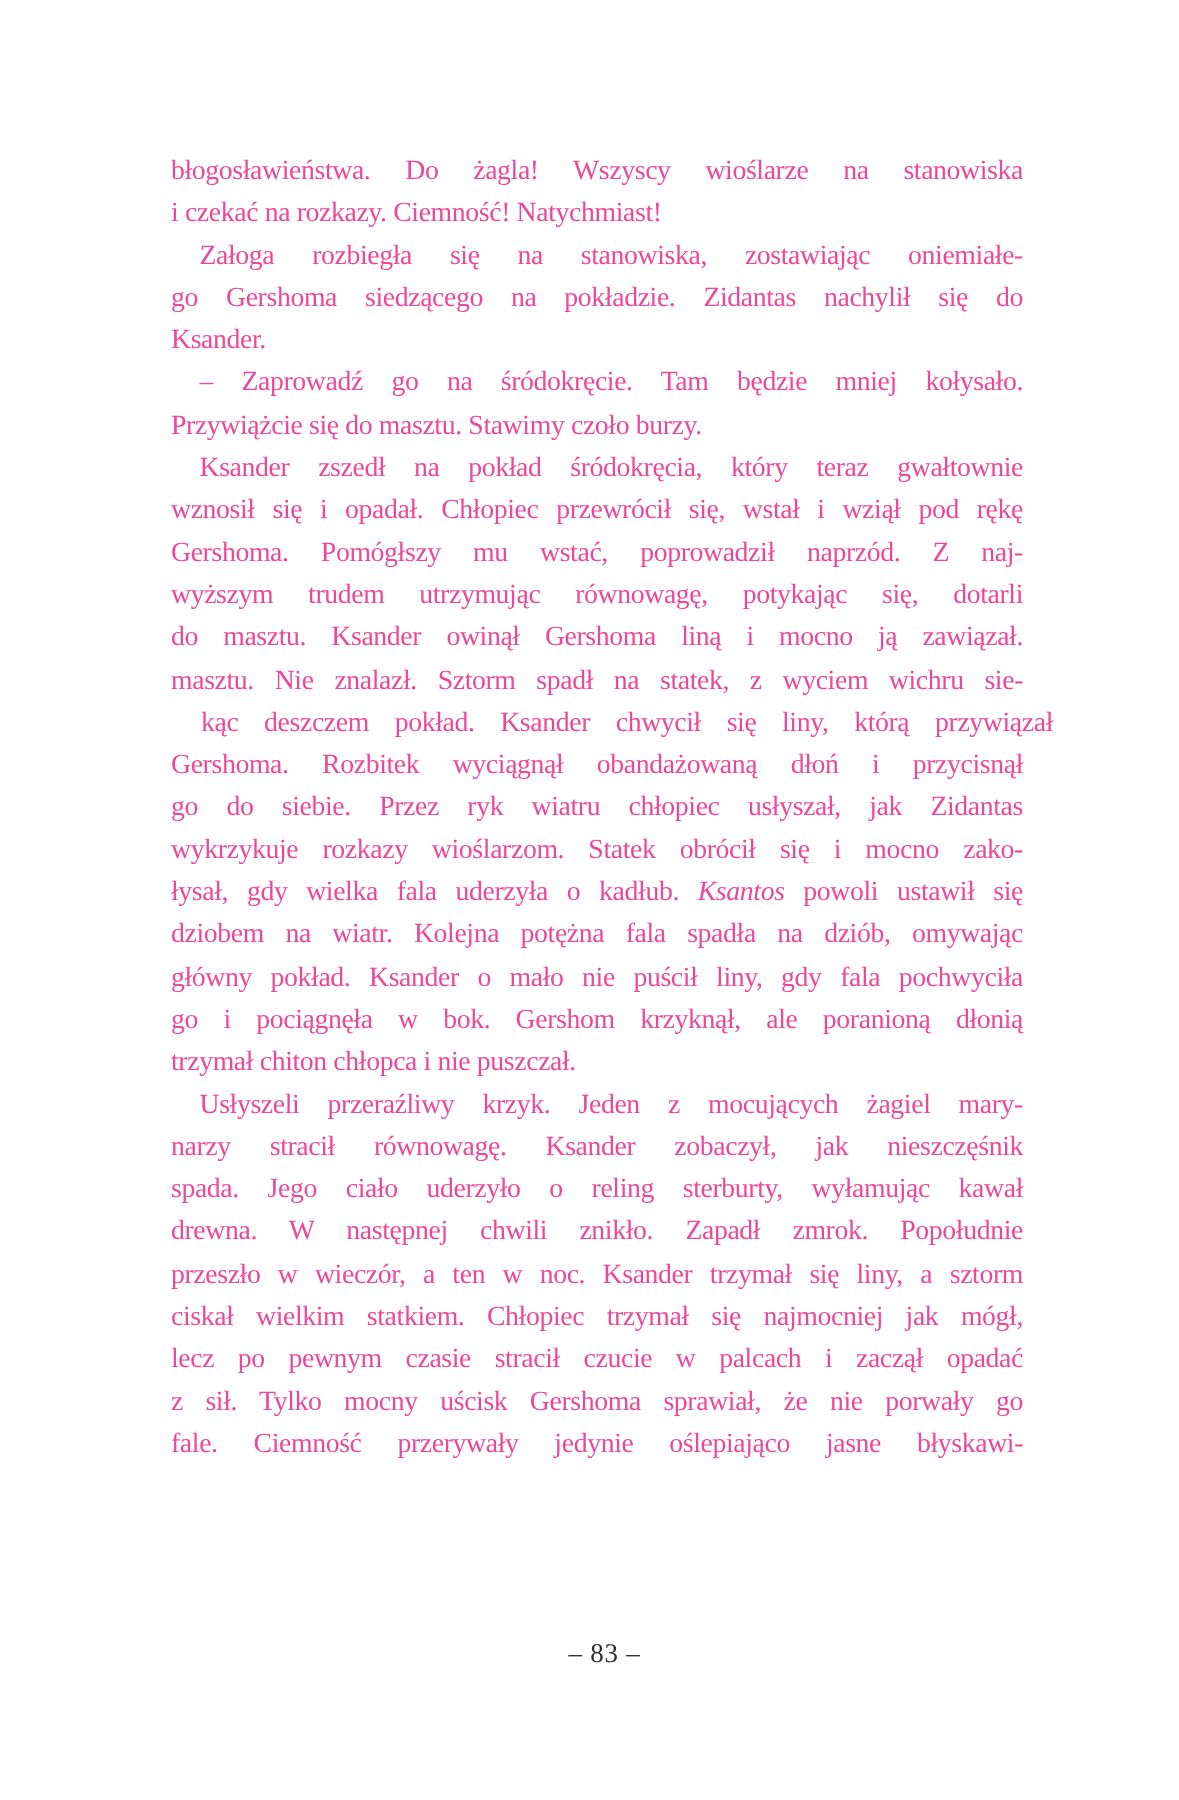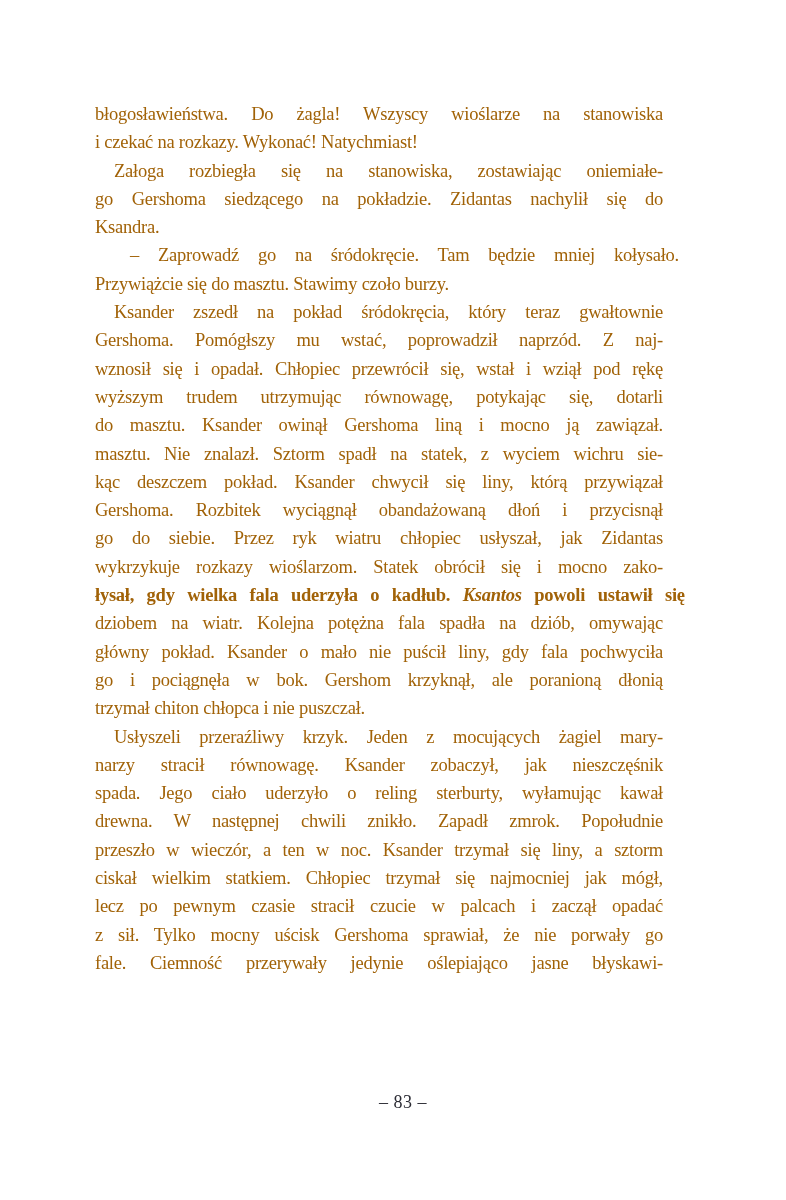--- a/index.html
+++ b/index.html
@@ -14,24 +14,24 @@
     overflow: hidden;
   }
   .book-page {
     position: relative;
     width: 786px;
     height: 1200px;
     background: #ffffff;
   }
   .text-block {
     position: absolute;
-    left: 95px;
+    left: 114px;
     top: 100px;
     width: 568px;
-    color: #a16207;
+    color: #ec4899;
   }
   .line {
     height: 28.3px;
     line-height: 28.3px;
     font-size: 18.5px;
     letter-spacing: -0.25px;
     white-space: nowrap;
     text-align: left;
   }
   .line.indent {
@@ -50,37 +50,37 @@
     letter-spacing: 0.5px;
     color: #2c2c34;
   }
 </style>
 </head>
 <body>
 
 <main class="book-page">
   <section class="text-block">
       <div class="line"><span class="line-inner" style="word-spacing: 18.8333px;"><span>błogosławieństwa. Do żagla! Wszyscy wioślarze na stanowiska</span></span></div>
-      <div class="line"><span class="line-inner"><span>i czekać na rozkazy. Wykonać! Natychmiast!</span></span></div>
+      <div class="line"><span class="line-inner"><span>i czekać na rozkazy. Ciemność! Natychmiast!</span></span></div>
       <div class="line indent"><span class="line-inner" style="word-spacing: 20.8854px;"><span>Załoga rozbiegła się na stanowiska, zostawiając oniemiałe-</span></span></div>
       <div class="line"><span class="line-inner" style="word-spacing: 14.2773px;"><span>go Gershoma siedzącego na pokładzie. Zidantas nachylił się do</span></span></div>
-      <div class="line"><span class="line-inner"><span>Ksandra.</span></span></div>
-      <div class="line indent"><span class="line-inner" style="word-spacing: 14.6133px; margin-left: 16px;"><span>– Zaprowadź go na śródokręcie. Tam będzie mniej kołysało.</span></span></div>
+      <div class="line"><span class="line-inner"><span>Ksander.</span></span></div>
+      <div class="line indent"><span class="line-inner" style="word-spacing: 14.6133px;"><span>– Zaprowadź go na śródokręcie. Tam będzie mniej kołysało.</span></span></div>
       <div class="line"><span class="line-inner"><span>Przywiążcie się do masztu. Stawimy czoło burzy.</span></span></div>
       <div class="line indent"><span class="line-inner" style="word-spacing: 14.817px;"><span>Ksander zszedł na pokład śródokręcia, który teraz gwałtownie</span></span></div>
+      <div class="line"><span class="line-inner" style="word-spacing: 7.48153px;"><span>wznosił się i opadał. Chłopiec przewrócił się, wstał i wziął pod rękę</span></span></div>
       <div class="line"><span class="line-inner" style="word-spacing: 17.1205px;"><span>Gershoma. Pomógłszy mu wstać, poprowadził naprzód. Z naj-</span></span></div>
-      <div class="line"><span class="line-inner" style="word-spacing: 7.48153px;"><span>wznosił się i opadał. Chłopiec przewrócił się, wstał i wziął pod rękę</span></span></div>
       <div class="line"><span class="line-inner" style="word-spacing: 18.8672px;"><span>wyższym trudem utrzymując równowagę, potykając się, dotarli</span></span></div>
       <div class="line"><span class="line-inner" style="word-spacing: 12.434px;"><span>do masztu. Ksander owinął Gershoma liną i mocno ją zawiązał.</span></span></div>
       <div class="line"><span class="line-inner" style="word-spacing: 9.46719px;"><span>masztu. Nie znalazł. Sztorm spadł na statek, z wyciem wichru sie-</span></span></div>
-      <div class="line"><span class="line-inner" style="word-spacing: 12.7598px;"><span>kąc deszczem pokład. Ksander chwycił się liny, którą przywiązał</span></span></div>
+      <div class="line"><span class="line-inner" style="word-spacing: 12.7598px; margin-left: 20px;"><span>kąc deszczem pokład. Ksander chwycił się liny, którą przywiązał</span></span></div>
       <div class="line"><span class="line-inner" style="word-spacing: 17.9245px;"><span>Gershoma. Rozbitek wyciągnął obandażowaną dłoń i przycisnął</span></span></div>
       <div class="line"><span class="line-inner" style="word-spacing: 14.5434px; font-family: Liberation Serif, serif;"><span>go do siebie. Przez ryk wiatru chłopiec usłyszał, jak Zidantas</span></span></div>
       <div class="line"><span class="line-inner" style="word-spacing: 11.7695px;"><span>wykrzykuje rozkazy wioślarzom. Statek obrócił się i mocno zako-</span></span></div>
-      <div class="line"><span class="line-inner" style="word-spacing: 8.14531px; font-weight: bold;"><span>łysał, gdy wielka fala uderzyła o kadłub. </span><span class="italic">Ksantos</span><span> powoli ustawił się</span></span></div>
+      <div class="line"><span class="line-inner" style="word-spacing: 8.14531px;"><span>łysał, gdy wielka fala uderzyła o kadłub. </span><span class="italic">Ksantos</span><span> powoli ustawił się</span></span></div>
       <div class="line"><span class="line-inner" style="word-spacing: 9.92361px;"><span>dziobem na wiatr. Kolejna potężna fala spadła na dziób, omywając</span></span></div>
       <div class="line"><span class="line-inner" style="word-spacing: 8.01406px;"><span>główny pokład. Ksander o mało nie puścił liny, gdy fala pochwyciła</span></span></div>
       <div class="line"><span class="line-inner" style="word-spacing: 12.5747px;"><span>go i pociągnęła w bok. Gershom krzyknął, ale poranioną dłonią</span></span></div>
       <div class="line"><span class="line-inner"><span>trzymał chiton chłopca i nie puszczał.</span></span></div>
       <div class="line indent"><span class="line-inner" style="word-spacing: 14.3817px;"><span>Usłyszeli przeraźliwy krzyk. Jeden z mocujących żagiel mary-</span></span></div>
       <div class="line"><span class="line-inner" style="word-spacing: 21.6146px;"><span>narzy stracił równowagę. Ksander zobaczył, jak nieszczęśnik</span></span></div>
       <div class="line"><span class="line-inner" style="word-spacing: 14.7793px;"><span>spada. Jego ciało uderzyło o reling sterburty, wyłamując kawał</span></span></div>
       <div class="line"><span class="line-inner" style="word-spacing: 17.1429px;"><span>drewna. W następnej chwili znikło. Zapadł zmrok. Popołudnie</span></span></div>
       <div class="line"><span class="line-inner" style="word-spacing: 7.23698px;"><span>przeszło w wieczór, a ten w noc. Ksander trzymał się liny, a sztorm</span></span></div>
       <div class="line"><span class="line-inner" style="word-spacing: 10.6387px; text-align: center;"><span>ciskał wielkim statkiem. Chłopiec trzymał się najmocniej jak mógł,</span></span></div>

